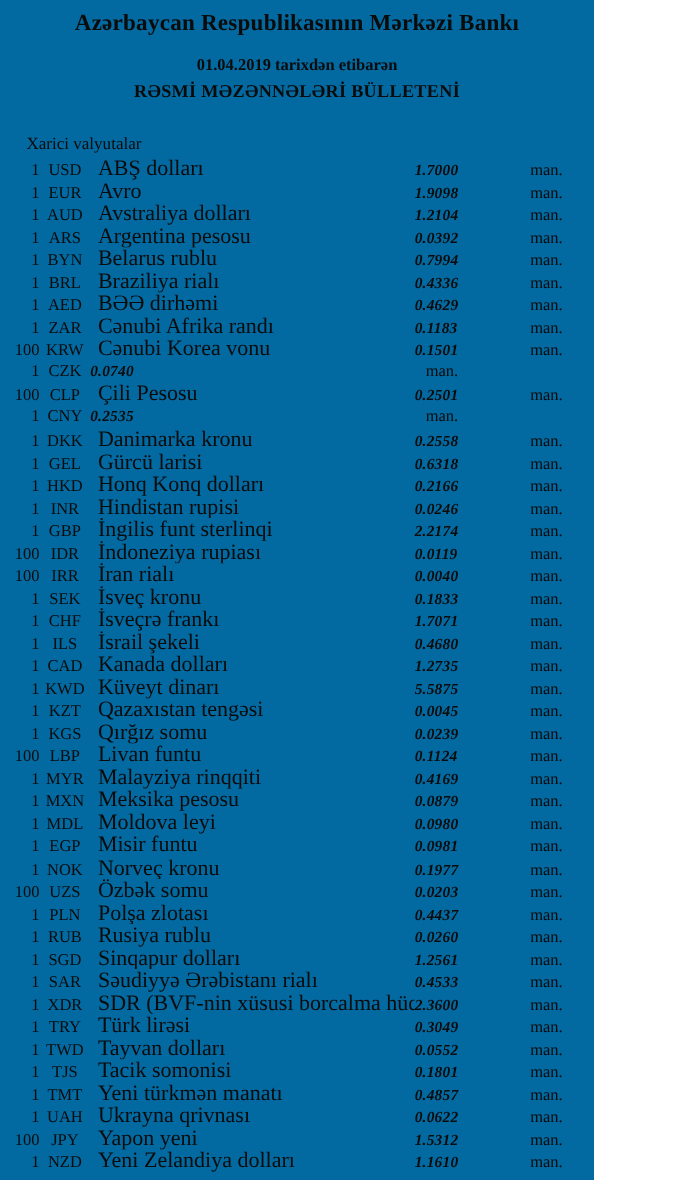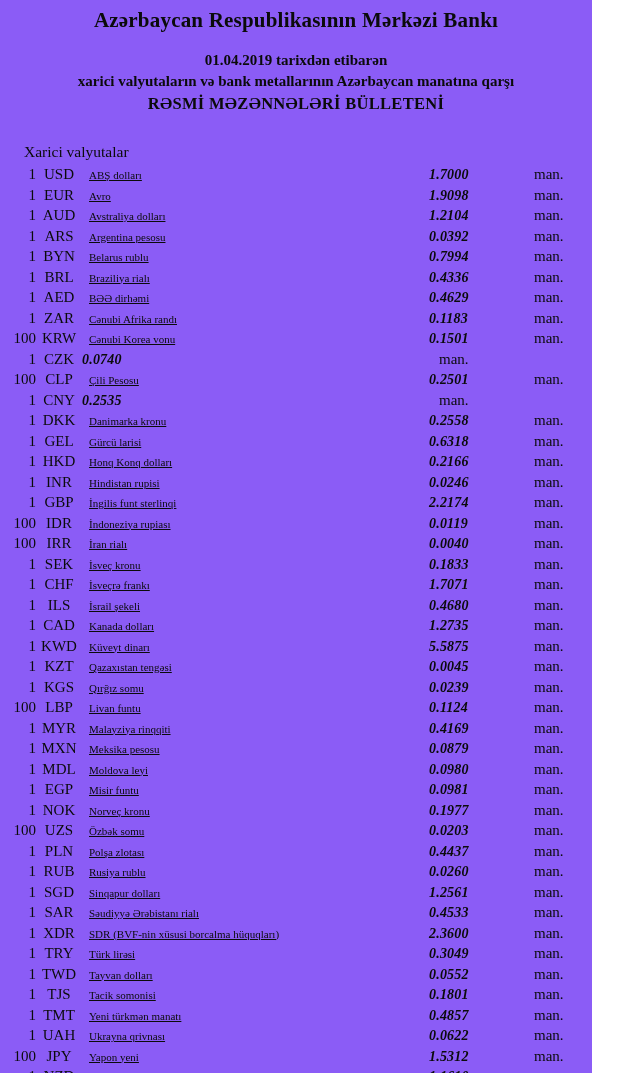--- a/index.html
+++ b/index.html
@@ -5,23 +5,23 @@
   * { margin: 0; padding: 0; box-sizing: border-box; }
   html, body { background: #ffffff; }
   body {
     width: 620px;
     height: 1073px;
     font-family: "Liberation Serif", "DejaVu Serif", serif;
     color: #0b0b0b;
     overflow: hidden;
   }
   .page {
-    width: 592px;
+    width: 540px;
     height: 1073px;
-    background: #8b5cf6;
+    background: #0369a1;
   }
   
   .doc-header { text-align: center; }
   .bank-title {
     padding-top: 7px;
     font-size: 21px;
     font-weight: bold;
     line-height: 27px;
     letter-spacing: 0.2px;
   }
@@ -65,24 +65,23 @@
   .cell-qty {
     text-align: right;
     font-size: 15px;
   }
   .cell-code {
     text-align: center;
     font-size: 15px;
   }
   .cell-name {
     padding-left: 7px;
-    font-size: 11px;
+    font-size: 20px;
     white-space: nowrap;
     overflow: hidden;
-    text-decoration: underline;
   }
   .cell-rate {
     font-size: 14px;
     font-weight: bold;
     font-style: italic;
     letter-spacing: 0.2px;
   }
   .cell-unit {
     padding-left: 10px;
     font-size: 15px;
@@ -90,21 +89,20 @@
   }
 </style>
 </head>
 <body>
 
 <div class="page">
 
   <div class="doc-header">
     <div class="bank-title">Azərbaycan Respublikasının Mərkəzi Bankı</div>
     <div class="date-line">01.04.2019 tarixdən etibarən</div>
-    <div class="scope-line">xarici valyutaların və bank metallarının Azərbaycan manatına qarşı</div>
     <div class="bulletin-title">RƏSMİ MƏZƏNNƏLƏRİ BÜLLETENİ</div>
   </div>
 
   <div class="section-title">Xarici valyutalar</div>
 
   <div class="rows">
   <div class="row">
     <span class="cell-qty">1</span>
     <span class="cell-code">USD</span>
     <span class="cell-name">ABŞ dolları</span>

